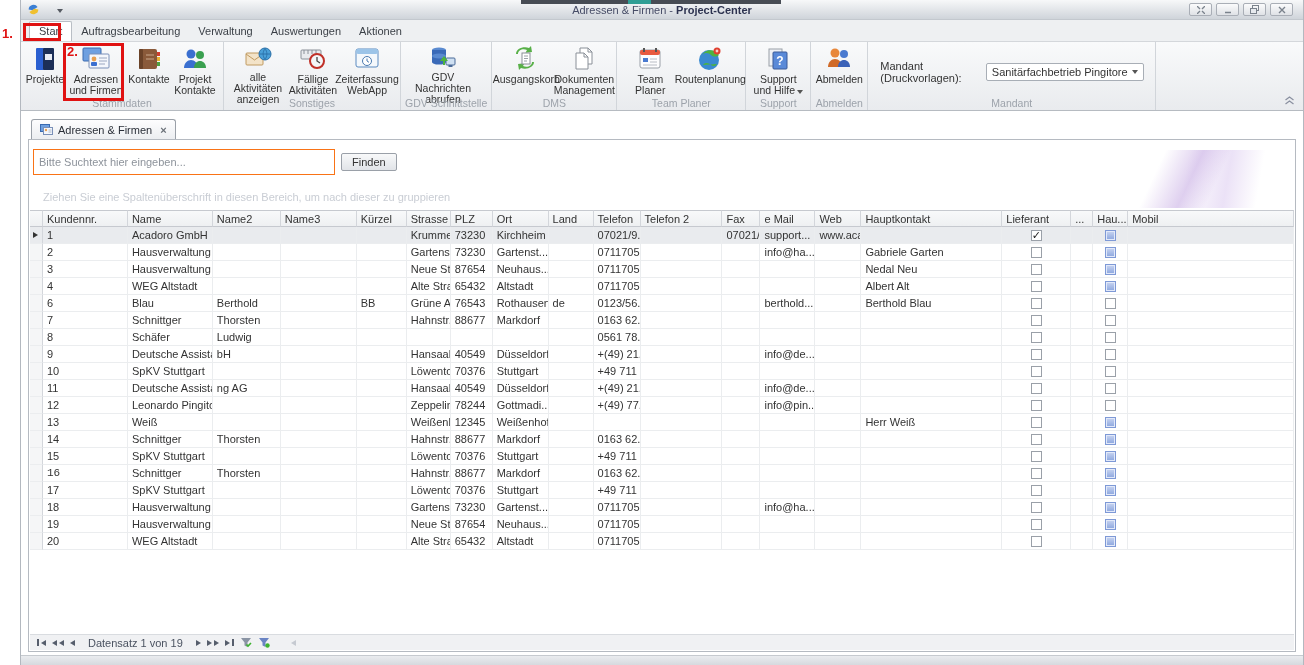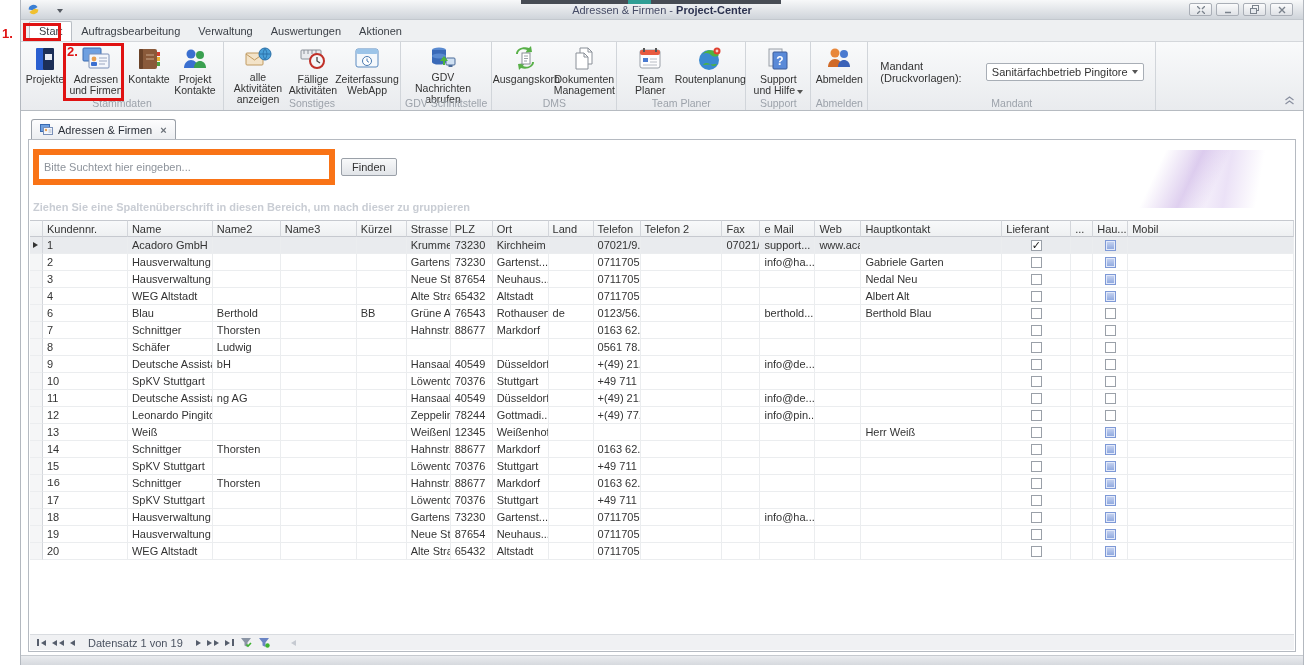--- a/index.html
+++ b/index.html
@@ -52,26 +52,26 @@
   .doctab .dclose { color:#6a7078; font-size:11px; font-weight:bold; }
 
   
   .panel { position:absolute; left:7px; right:7px; top:139px; bottom:13px; background:#fff; border:1px solid #b5bac1; }
   .deco-swirl { position:absolute; right:0; top:10px; width:320px; height:58px; pointer-events:none;
       background:
         linear-gradient(115deg, rgba(205,180,230,0) 55%, rgba(196,168,226,.55) 66%, rgba(205,180,230,0) 74%),
         linear-gradient(100deg, rgba(215,195,238,0) 65%, rgba(211,190,236,.45) 78%, rgba(215,195,238,0) 88%);
   }
   .search-row { display:flex; align-items:center; padding:9px 4px 4px 4px; }
-  .search-input { width:302px; height:18px; border:6px solid #f97316; padding:12px 5px; font-family:"Liberation Sans",sans-serif; font-size:11px; color:#333; }
+  .search-input { width:302px; height:18px; border:1px solid #f97316; padding:12px 5px; font-family:"Liberation Sans",sans-serif; font-size:11px; color:#333; }
   .search-input::placeholder { color:#8d939b; }
   .find-btn { margin-left:6px; height:18px; padding:0 10px; font-family:"Liberation Sans",sans-serif; font-size:11px; color:#333;
               background:linear-gradient(#f8f9fa,#e1e4e8); border:1px solid #9aa0a8; border-radius:2px; }
   .group-panel { height:31px; position:relative; }
-  .group-panel .gp-text { position:absolute; left:4px; top:12px; color:#c9cdd4;font-weight:bold; }
+  .group-panel .gp-text { position:absolute; left:14px; top:12px; color:#c9cdd4; }
 
   
   .grid { margin:0 1px; }
   .grow { display:flex; }
   .hcell { height:17px; background:linear-gradient(#f8f9fa,#eef0f2); border-right:1px solid #d3d6db; border-top:1px solid #c6c9cf; border-bottom:1px solid #c6c9cf;
            padding:2px 0 0 4px; overflow:hidden; white-space:nowrap; color:#333; }
   .hcell.ind { padding:0; }
   .cell { height:17px; border-right:1px solid #ebedef; border-bottom:1px solid #ebedef; padding:2px 0 0 4px;
           overflow:hidden; white-space:nowrap; }
   .cell.ind { padding:0; border-right:1px solid #d3d6db; position:relative; background:#f5f6f7; }

